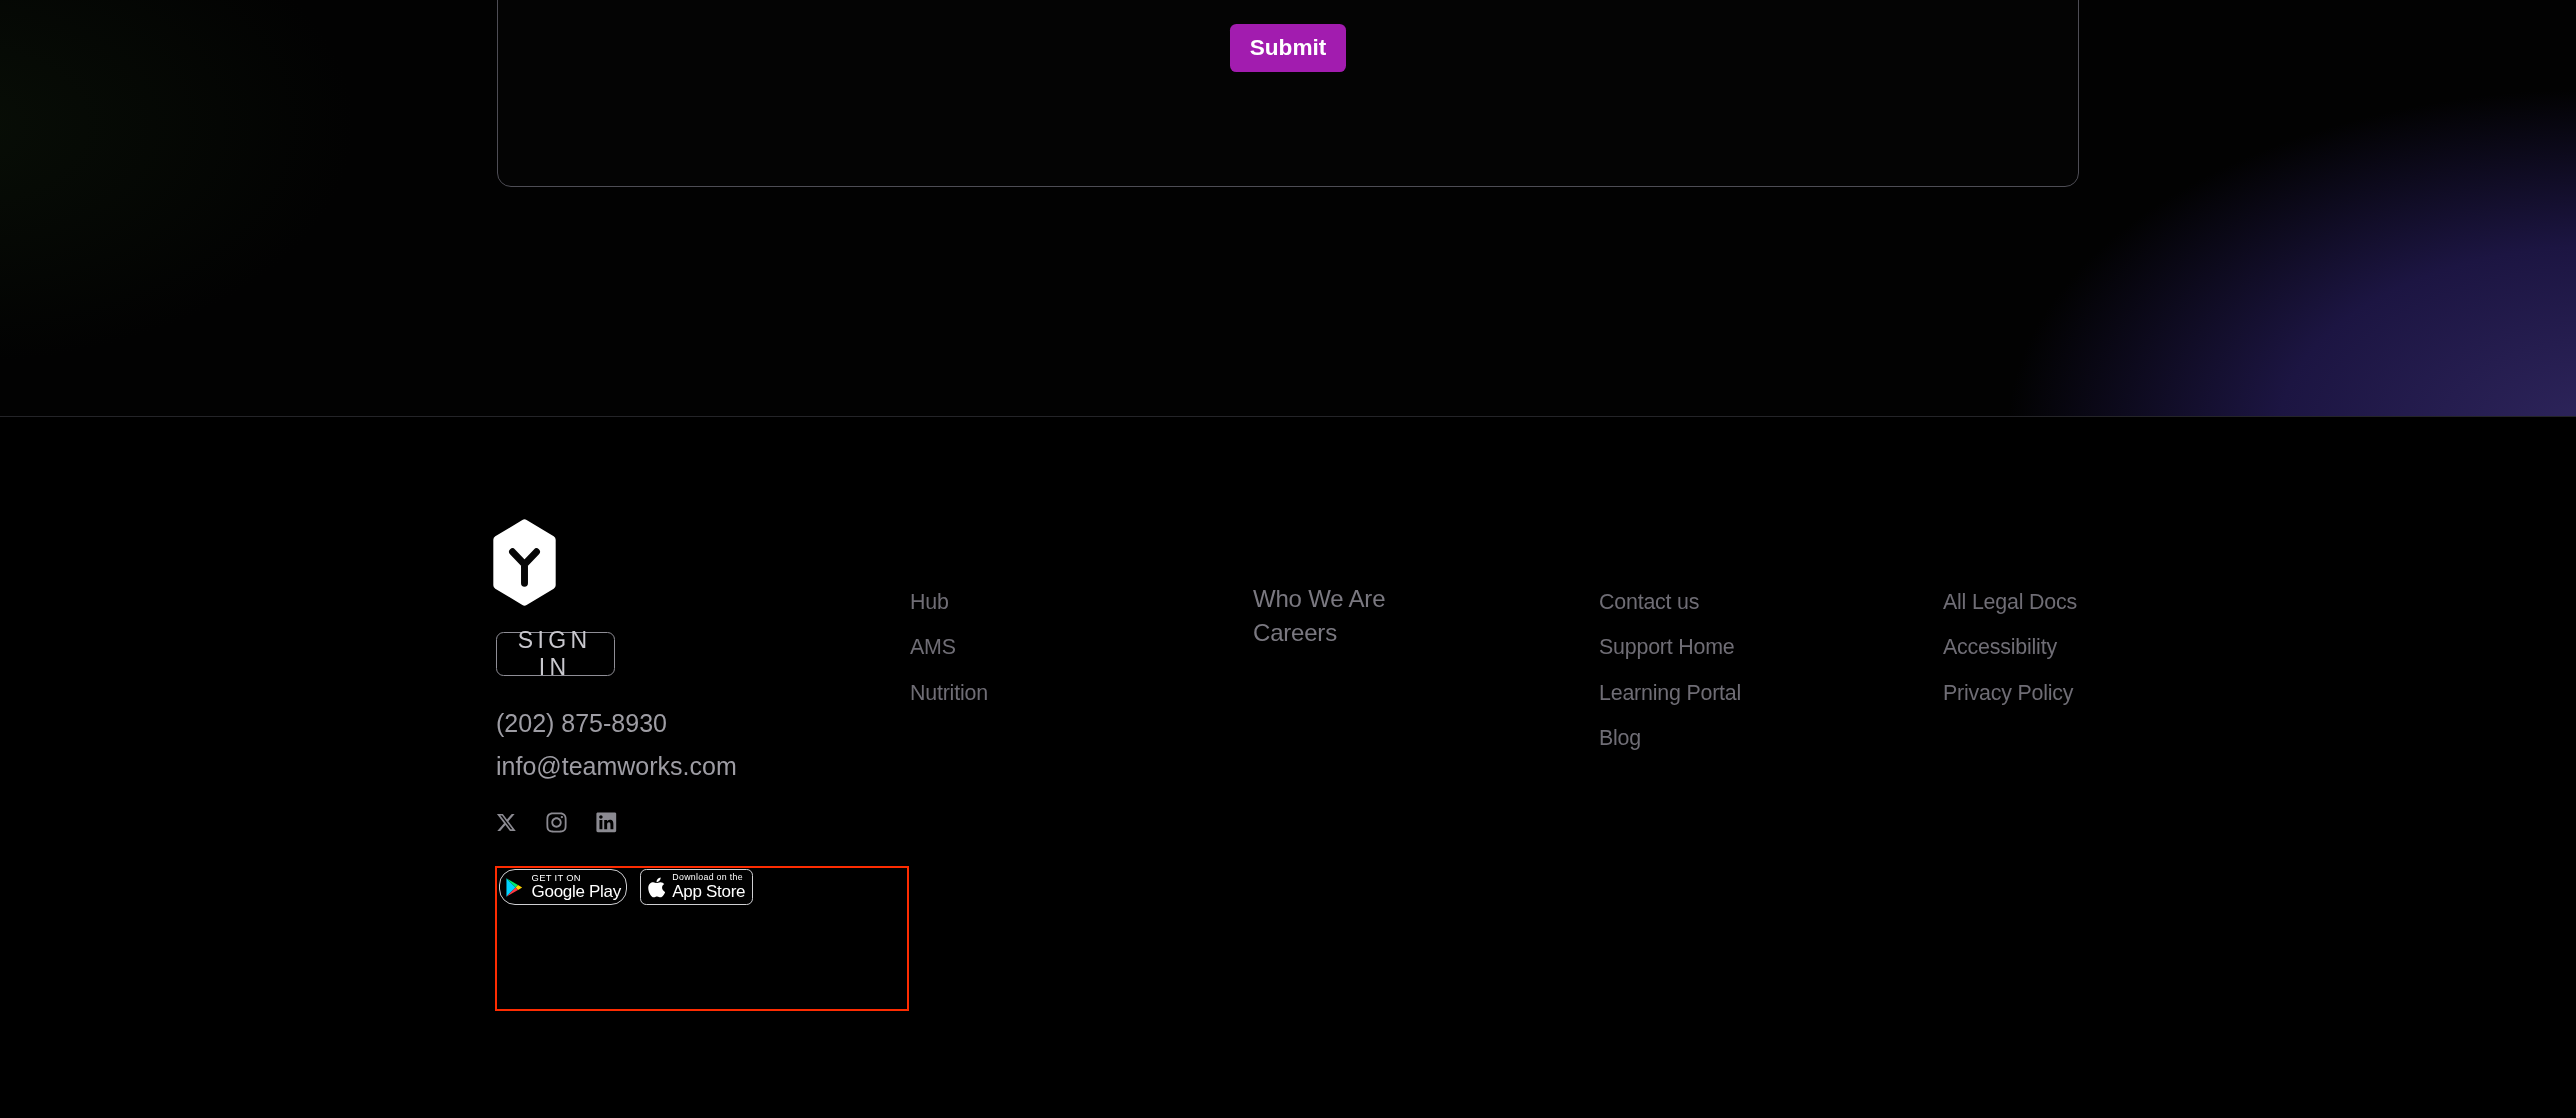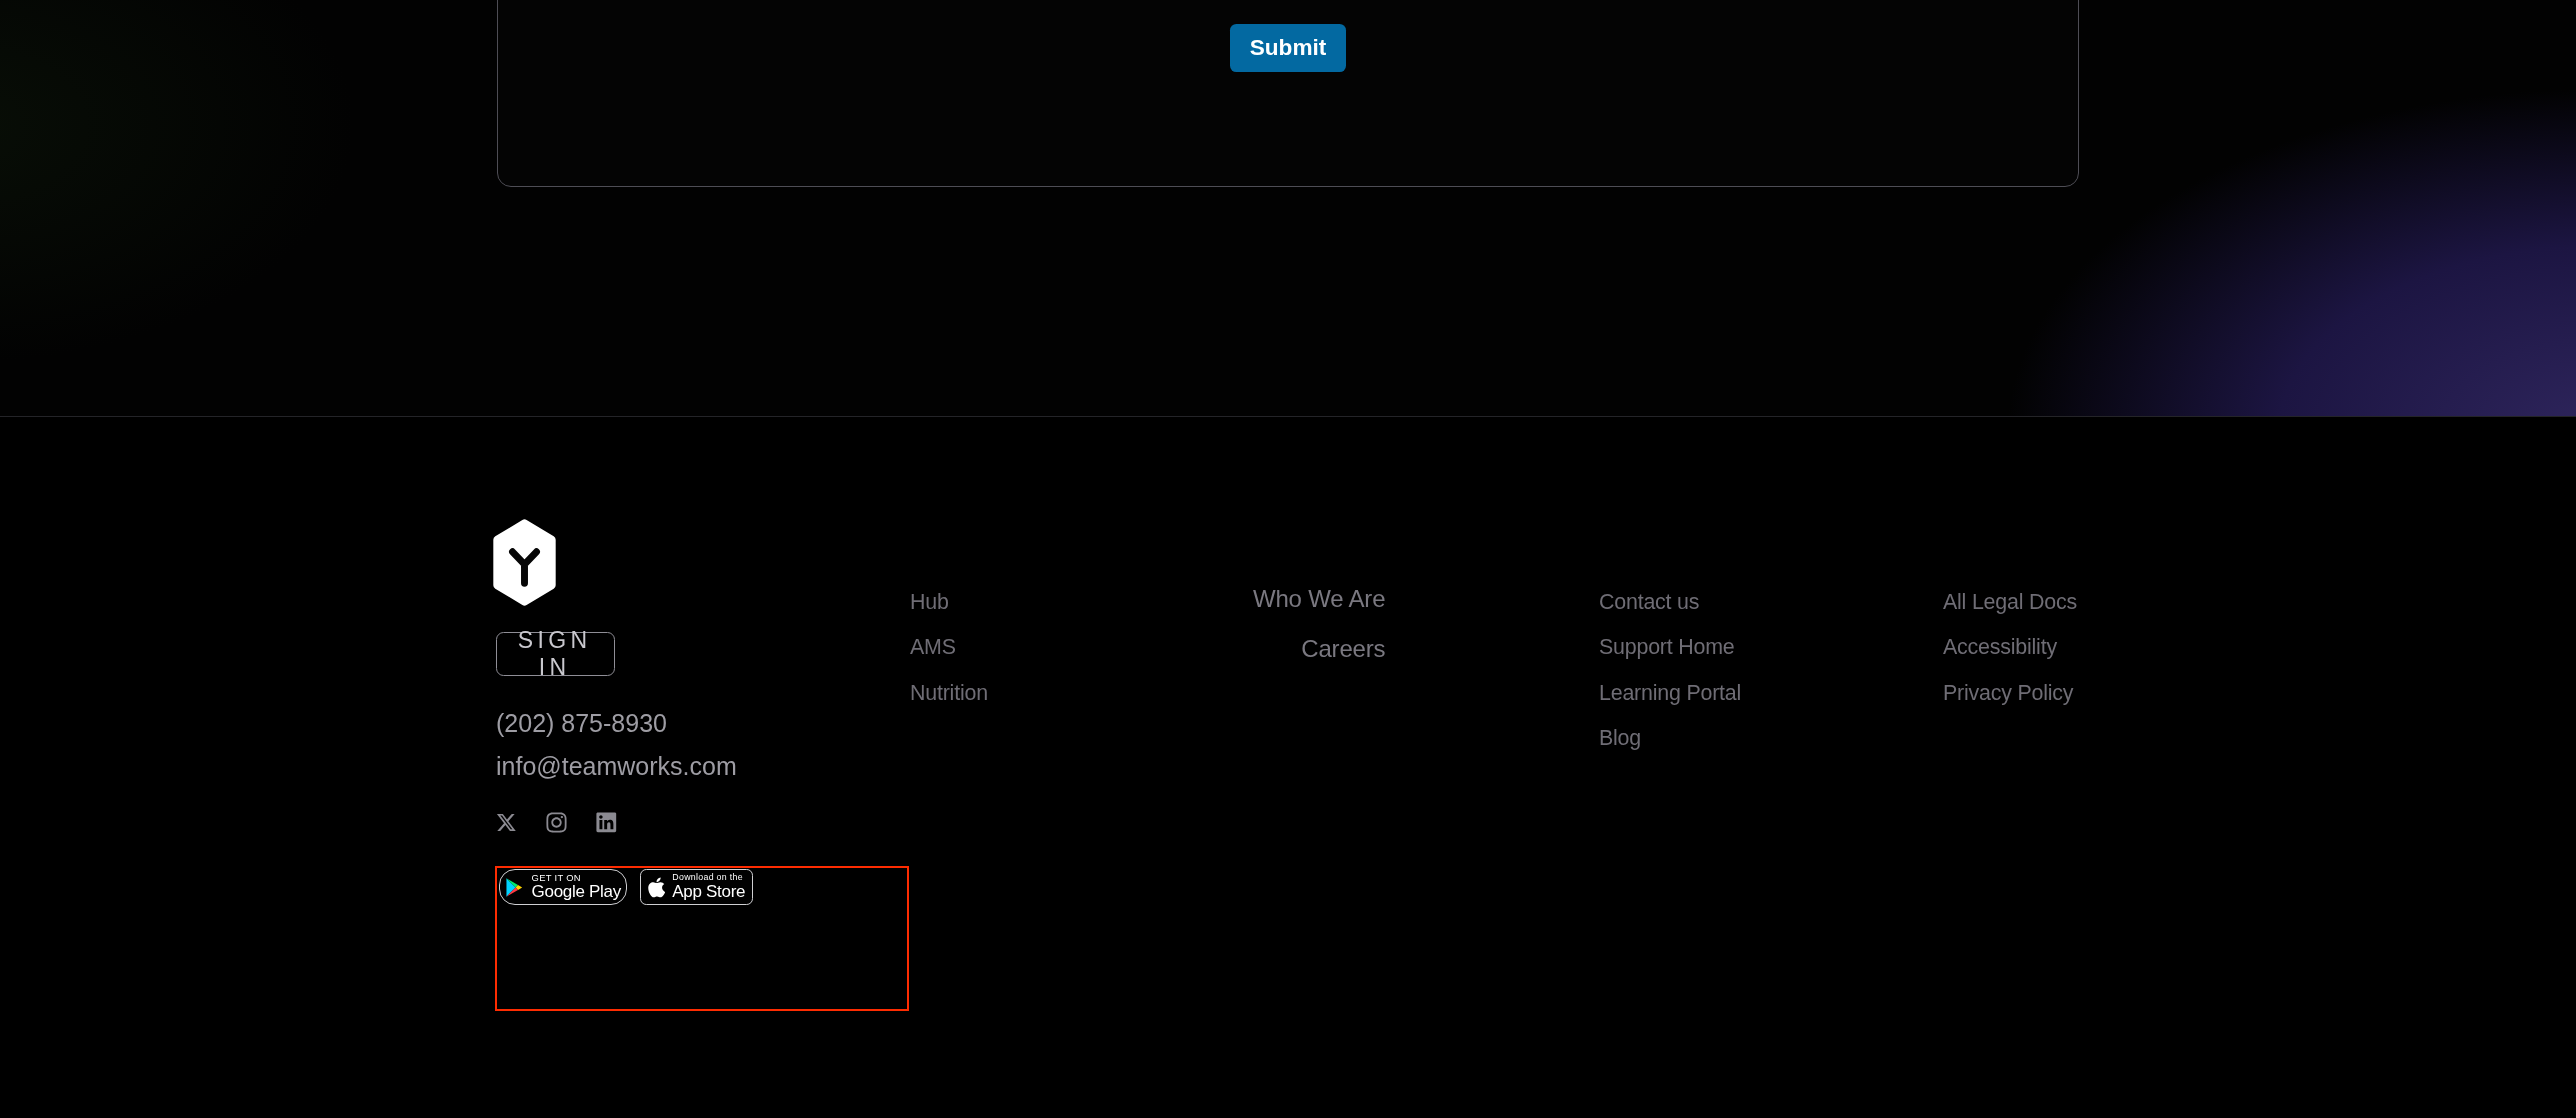--- a/index.html
+++ b/index.html
@@ -72,35 +72,35 @@
   .badge-tag{color:#ffffff;font-size:8.8px;line-height:9.4px;letter-spacing:0.3px;}
   .gp-badge .badge-tag{font-size:9.4px;text-transform:uppercase;}
   .badge-store{color:#ffffff;font-size:17px;line-height:19.5px;font-weight:500;letter-spacing:-0.3px;}
   
   .copyright{
     left:497px;top:541px;color:#8a8990;font-size:20px;line-height:27px;
   }
   
   .fcol{display:flex;flex-direction:column;}
   .fcol-1{left:910px;top:172px;gap:19px;}
-  .fcol-2{left:1253px;top:167px;gap:20px;text-align:right;}
+  .fcol-2{left:1253px;top:167px;gap:4px;}
   .fcol-3{left:1599px;top:172px;gap:19px;}
   .fcol-4{left:1943px;top:172px;gap:19px;}
   .flink{
     color:#6f6d75;font-size:21.4px;line-height:26.4px;letter-spacing:-0.2px;
     cursor:pointer;white-space:nowrap;
   }
   .fcol-2 .flink{color:#7a7880;font-size:24px;line-height:30px;}
 </style>
 </head>
 <body>
 
 <section class="hero">
   <div class="form-card">
-    <button class="submit-btn" style="background:#0369a1;">Submit</button>
+    <button class="submit-btn" style="background:#a21caf;">Submit</button>
   </div>
 </section>
 
 <footer class="footer">
 
   <div class="abs logo-mark">
     <svg width="63" height="89" viewBox="0 0 100 140">
       <polygon points="50,8 93,34 93,106 50,132 7,106 7,34" fill="#ffffff" stroke="#ffffff" stroke-width="13" stroke-linejoin="round"></polygon>
       <path d="M50 73 L31 53 M50 73 L69 53 M50 73 L50 103" stroke="#060606" stroke-width="11" stroke-linecap="round" fill="none"></path>
     </svg>

